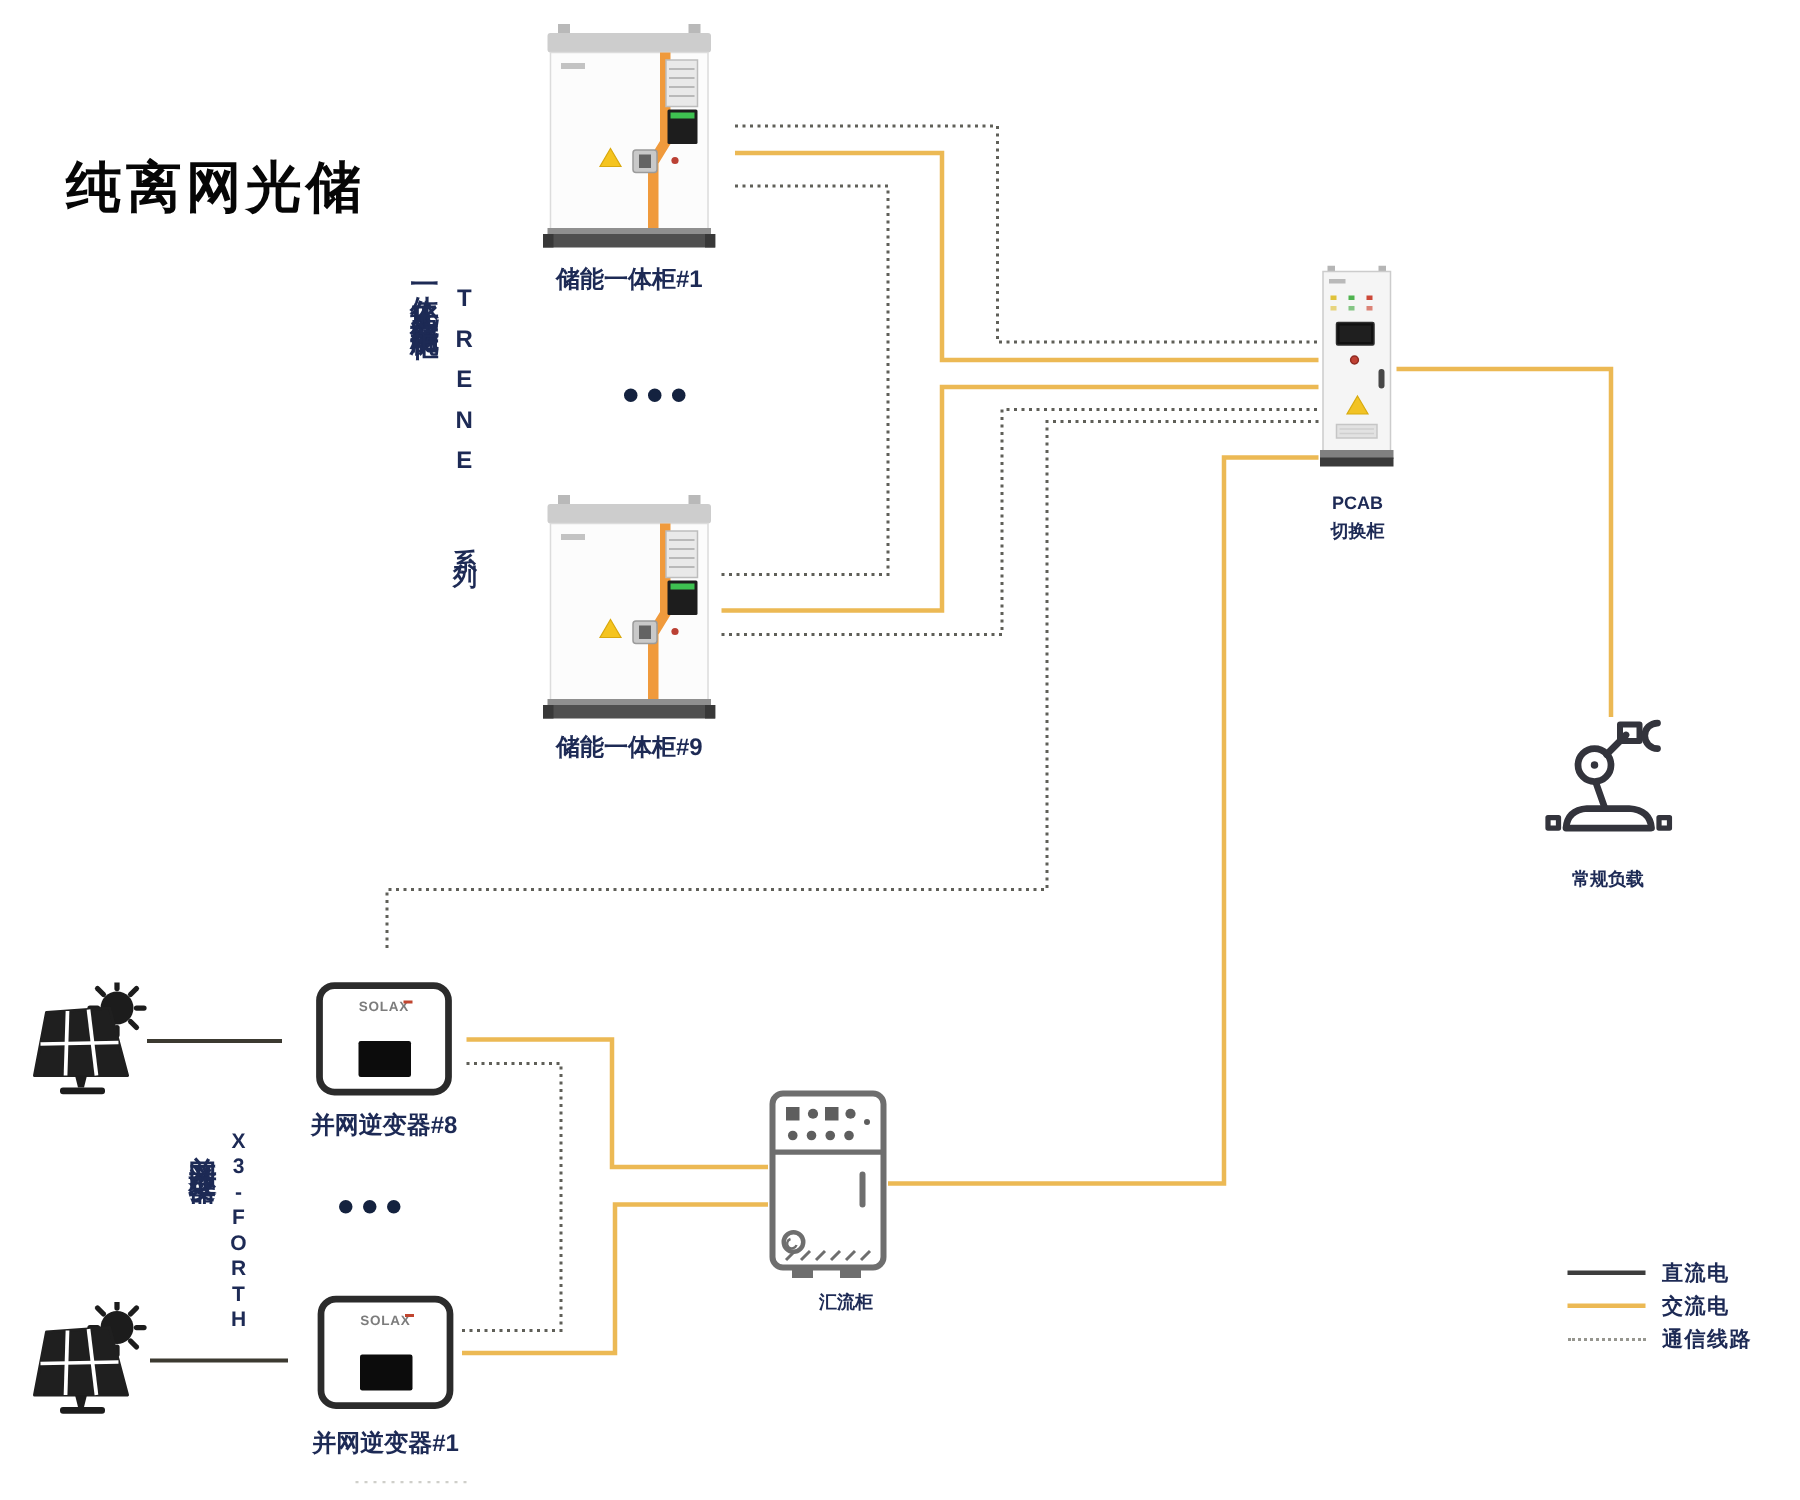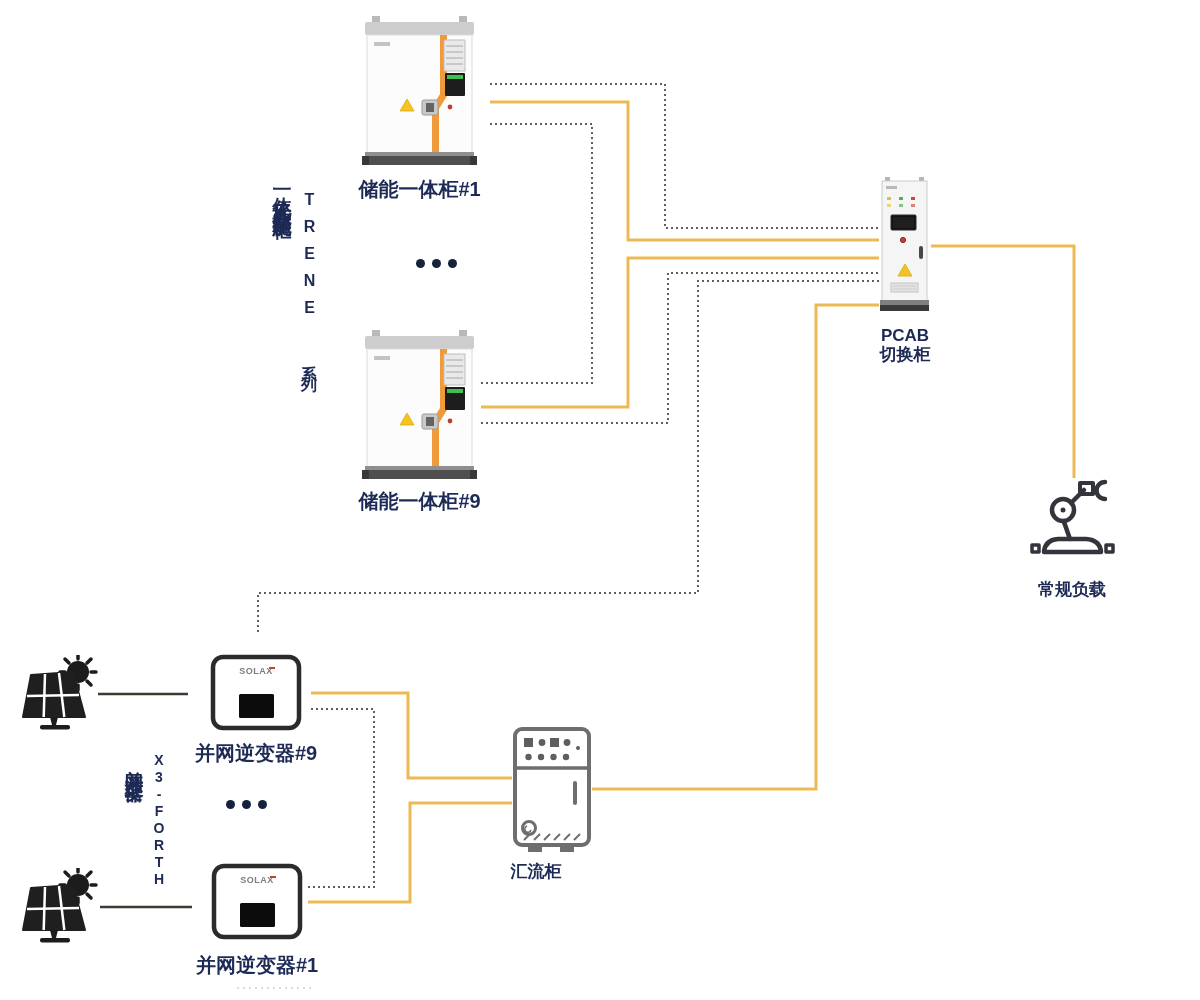--- a/index.html
+++ b/index.html
@@ -19,24 +19,24 @@
   }
   .vtext{
     writing-mode:vertical-rl;text-orientation:upright;
     font-weight:bold;color:var(--navy,#1d2a55);white-space:nowrap;
   }
   .vt-cn-lg{font-size:19px;letter-spacing:3px;}
   .vt-en-lg{font-size:16px;letter-spacing:10px;}
   .vt-cn-sm{font-size:19px;letter-spacing:3.5px;}
   .vt-en-sm{font-size:14px;letter-spacing:1px;}
   .node-label{
-    font-size:20px;font-weight:bold;color:var(--navy,#1d2a55);
+    font-size:16px;font-weight:bold;color:var(--navy,#1d2a55);
     text-align:center;white-space:nowrap;
   }
-  .node-label.lg{font-size:17px;}
+  .node-label.lg{font-size:12px;}
   .pcab-label{line-height:19px;font-size:17px;}
   .dots{display:flex;gap:7px;}
   .dots span{width:9px;height:9px;border-radius:50%;background:#14223f;display:block;}
   .legend{display:flex;flex-direction:column;gap:7px;}
   .legend-row{display:flex;align-items:center;height:15px;}
   .legend-sample{width:52px;margin-right:11px;display:inline-block;}
   .ls-dc{border-top:3px solid var(--dc_legend,#3d3d3d);}
   .ls-ac{border-top:3px solid var(--ac,#ecb954);}
   .ls-comm{border-top:2px dotted var(--comm_legend,#96968f);}
   .legend-label{font-size:14px;font-weight:bold;color:var(--navy,#1d2a55);letter-spacing:1px;}
@@ -59,20 +59,21 @@
     <polyline class="w w-ac" points="481,407 628,407 628,258 879,258"></polyline>
     <polyline class="w w-ac" points="592,789 816,789 816,305 879,305"></polyline>
     <polyline class="w w-ac" points="931,246 1074,246 1074,478"></polyline>
     <polyline class="w w-ac" points="311,693 408,693 408,778 512,778"></polyline>
     <polyline class="w w-ac" points="308,902 410,902 410,803 512,803"></polyline>
 
     <polyline class="w w-dc" points="98,694 188,694"></polyline>
     <polyline class="w w-dc" points="100,907 192,907"></polyline>
   </svg>
 
+  <div class="abs title" style="left:44px;top:100px;">纯离网光储</div>
 
   <div class="abs vtext vt-cn-lg" style="left:269px;top:179px;">一体化工商业储能机柜</div>
   <div class="abs vtext vt-en-lg" style="left:298px;top:191px;">TRENE 系列</div>
 
   <div class="abs vtext vt-cn-sm" style="left:121px;top:755px;">并网逆变器</div>
   <div class="abs vtext vt-en-sm" style="left:151px;top:752px;">X3-FORTH</div>
 
   <div class="abs" style="left:362px;top:16px;">
     <svg width="115" height="150" viewBox="0 0 115 150">
       <rect x="10" y="0" width="8" height="7" fill="#b9b9b9"></rect>
@@ -200,21 +201,21 @@
           <line x1="22" y1="114" x2="28" y2="108"></line>
         <line x1="32" y1="114" x2="38" y2="108"></line>
           <line x1="42" y1="114" x2="48" y2="108"></line>
         <line x1="52" y1="114" x2="58" y2="108"></line>
           <line x1="62" y1="114" x2="68" y2="108"></line>
       </g>
       <rect x="16" y="119" width="14" height="7" fill="#6e6e6e"></rect>
       <rect x="48" y="119" width="14" height="7" fill="#6e6e6e"></rect>
     </svg>
   </div>
-  <div class="abs node-label lg" style="left:496px;top:860px;width:80px;">汇流柜</div>
+  <div class="abs node-label lg" style="left:524px;top:860px;width:80px;">汇流柜</div>
 
   <div class="abs" style="left:22px;top:655px;">
     <svg width="80" height="78" viewBox="0 0 80 78">
       <g stroke="#1c1c1c" stroke-width="3.5" stroke-linecap="round">
         <line x1="69" y1="17" x2="74" y2="17"></line>
           <line x1="65" y1="26" x2="69" y2="30"></line>
         <line x1="56" y1="30" x2="56" y2="35"></line>
           <line x1="47" y1="26" x2="43" y2="30"></line>
         <line x1="43" y1="17" x2="38" y2="17"></line>
           <line x1="47" y1="8" x2="43" y2="4"></line>
@@ -234,21 +235,21 @@
   </div>
 
   <div class="abs" style="left:210px;top:654px;">
     <svg width="92" height="77" viewBox="0 0 92 77">
       <rect x="3" y="3" width="86" height="71" rx="10" fill="#fff" stroke="#2b2b2b" stroke-width="4.5"></rect>
       <text x="46" y="20" text-anchor="middle" font-size="9" font-weight="bold" fill="#7c7c7c" letter-spacing="0.5">SOLAX</text>
       <rect x="59" y="13" width="6" height="2" fill="#c0452f"></rect>
       <rect x="29" y="40" width="35" height="24" rx="1.5" fill="#0c0c0c"></rect>
     </svg>
   </div>
-  <div class="abs node-label" style="left:191px;top:740px;width:130px;">并网逆变器#9</div>
+  <div class="abs node-label" style="left:191px;top:740px;width:130px;">并网逆变器#8</div>
 
   <div class="abs dots" style="left:226px;top:800px;">
       <span></span>
       <span></span>
       <span></span>
     </div>
 
   <div class="abs" style="left:22px;top:868px;">
     <svg width="80" height="78" viewBox="0 0 80 78">
       <g stroke="#1c1c1c" stroke-width="3.5" stroke-linecap="round">
@@ -276,14 +277,28 @@
   <div class="abs" style="left:211px;top:863px;">
     <svg width="92" height="77" viewBox="0 0 92 77">
       <rect x="3" y="3" width="86" height="71" rx="10" fill="#fff" stroke="#2b2b2b" stroke-width="4.5"></rect>
       <text x="46" y="20" text-anchor="middle" font-size="9" font-weight="bold" fill="#7c7c7c" letter-spacing="0.5">SOLAX</text>
       <rect x="59" y="13" width="6" height="2" fill="#c0452f"></rect>
       <rect x="29" y="40" width="35" height="24" rx="1.5" fill="#0c0c0c"></rect>
     </svg>
   </div>
   <div class="abs node-label" style="left:192px;top:952px;width:130px;">并网逆变器#1</div>
 
+  <div class="abs legend" style="left:1045px;top:841px;">
+    <div class="legend-row">
+      <span class="legend-sample ls-dc"></span>
+      <span class="legend-label">直流电</span>
+    </div>
+    <div class="legend-row">
+      <span class="legend-sample ls-ac"></span>
+      <span class="legend-label">交流电</span>
+    </div>
+    <div class="legend-row">
+      <span class="legend-sample ls-comm"></span>
+      <span class="legend-label">通信线路</span>
+    </div>
+  </div>
 
 </div>
 
 </body></html>

